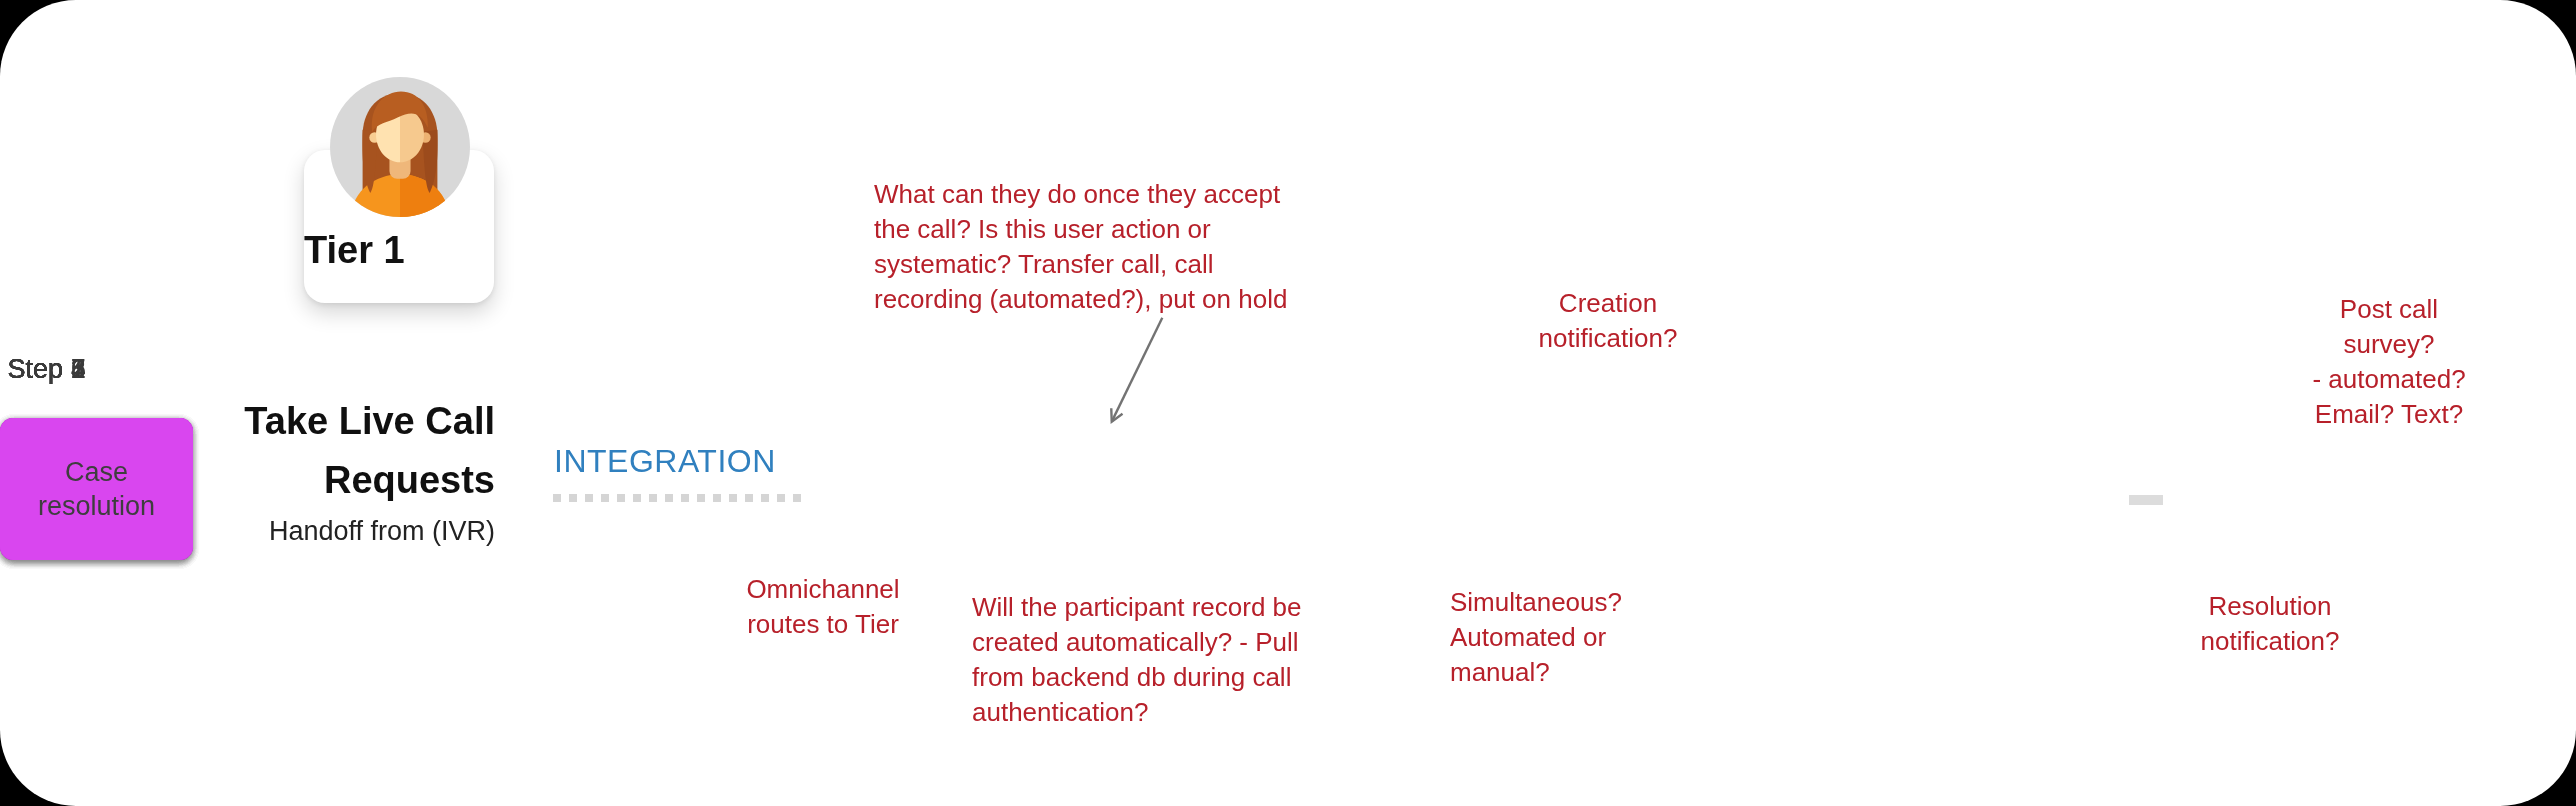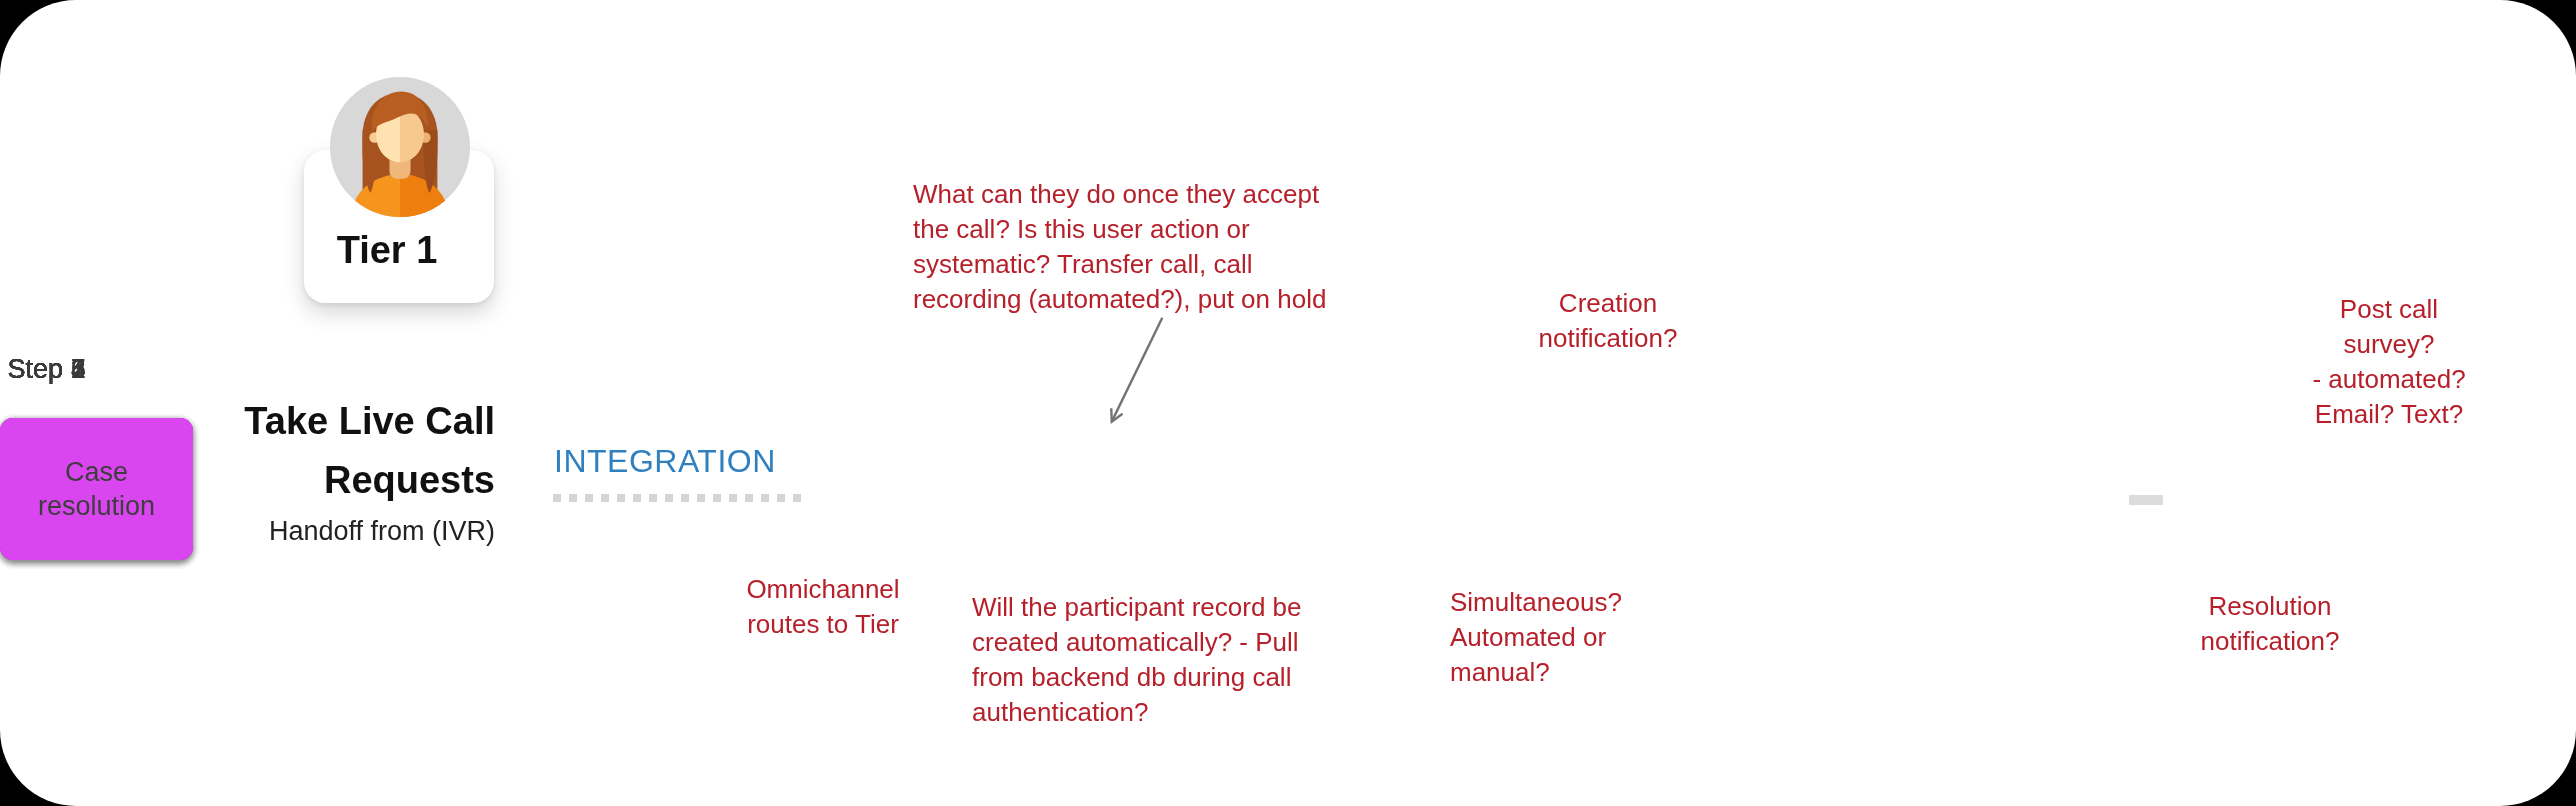--- a/index.html
+++ b/index.html
@@ -4,21 +4,21 @@
 <style>
   html,body{margin:0;padding:0;background:#000;}
   body{width:2576px;height:806px;position:relative;overflow:hidden;
        font-family:"Liberation Sans","DejaVu Sans",sans-serif;}
   .panel{position:absolute;inset:0;background:#ffffff;border-radius:76px;}
 
   
   .persona-card{position:absolute;left:304px;top:150px;width:190px;height:153px;
     background:#fff;border-radius:21px;box-shadow:0 9.6px 21px rgba(0,0,0,.16),0 1.9px 5.7px rgba(0,0,0,.08);}
   .persona-avatar{position:absolute;left:330px;top:77px;width:140px;height:140px;}
-  .persona-name{position:absolute;left:304px;top:229px;width:166px;text-align:center;
+  .persona-name{position:absolute;left:304px;top:229px;width:166px;text-align:left;
     font-size:38px;font-weight:700;color:#111;}
 
   
   .scenario{position:absolute;left:96px;top:392px;width:399px;text-align:right;color:#1e1e1e;}
   .scenario-label{font-size:35px;line-height:48px;}
   .scenario-title{font-size:38px;line-height:59px;font-weight:700;color:#101010;}
   .scenario-subtitle{font-size:27px;line-height:42px;color:#222;}
 
   
   .integration-label{position:absolute;left:554px;top:443px;font-size:32px;font-weight:500;
@@ -38,21 +38,21 @@
     text-align:center;font-size:27px;line-height:34px;color:#3e3e3e;white-space:pre-line;}
 
   .connector{position:absolute;top:495px;height:9.6px;width:34px;background:#dcdcdc;}
   .connector:nth-of-type(1){left:1001px}.connector:nth-of-type(2){left:1227px}
   .connector:nth-of-type(3){left:1452px}.connector:nth-of-type(4){left:1678px}
   .connector:nth-of-type(5){left:1903px}.connector:nth-of-type(6){left:2129px}
 
   
   .note{position:absolute;font-size:26px;line-height:35px;color:var(--red,#b7202a);white-space:pre-line;}
   .note.center{transform:translateX(-50%);text-align:center;}
-  .note-accept{left:874px;top:177px;margin-left:39px;}
+  .note-accept{left:874px;top:177px;}
   .note-creation{left:1608px;top:286px;}
   .note-postcall{left:2389px;top:284px;margin-top:8px;}
   .note-omnichannel{left:823px;top:572px;}
   .note-participant{left:972px;top:590px;}
   .note-simultaneous{left:1450px;top:585px;}
   .note-newtab{left:1777px;top:602px;}
   .note-resolution{left:2270px;top:589px;}
 
   .arrow-svg{position:absolute;left:1080px;top:311px;width:115px;height:124px;overflow:visible;}
 </style>

